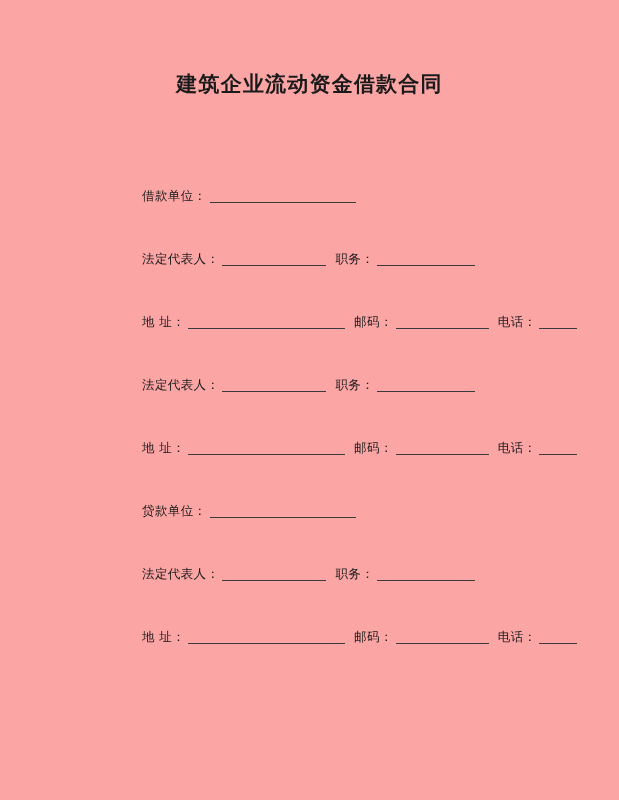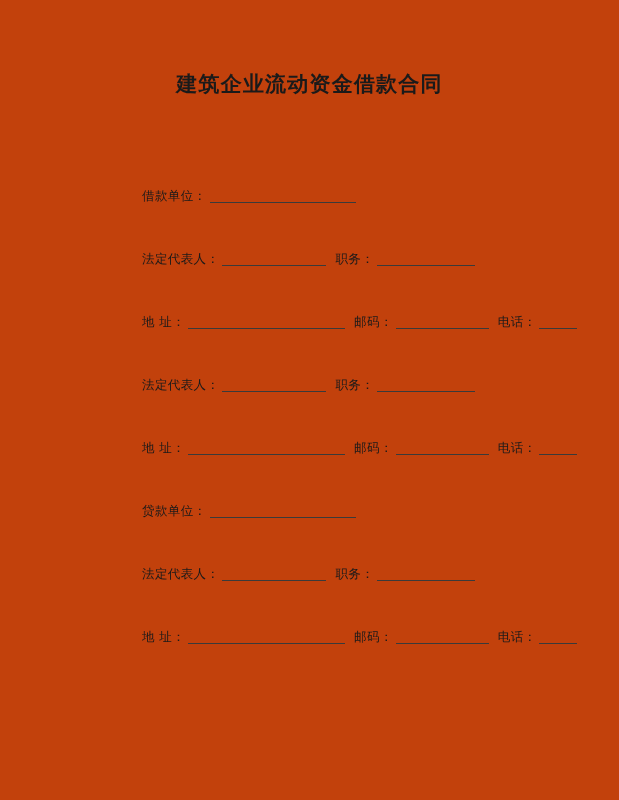--- a/index.html
+++ b/index.html
@@ -13,21 +13,21 @@
     font-family: "DejaVu Sans", "Liberation Sans", sans-serif;
     color: #1a1a1a;
     overflow: hidden;
     position: relative;
   }
 
   .page {
     position: relative;
     width: 619px;
     height: 800px;
-    background: #c2410c;
+    background: #fca5a5;
     box-sizing: border-box;
   }
 
   
   .doc-title {
     position: absolute;
     top: 70px;
     left: 0;
     width: 619px;
     text-align: center;

